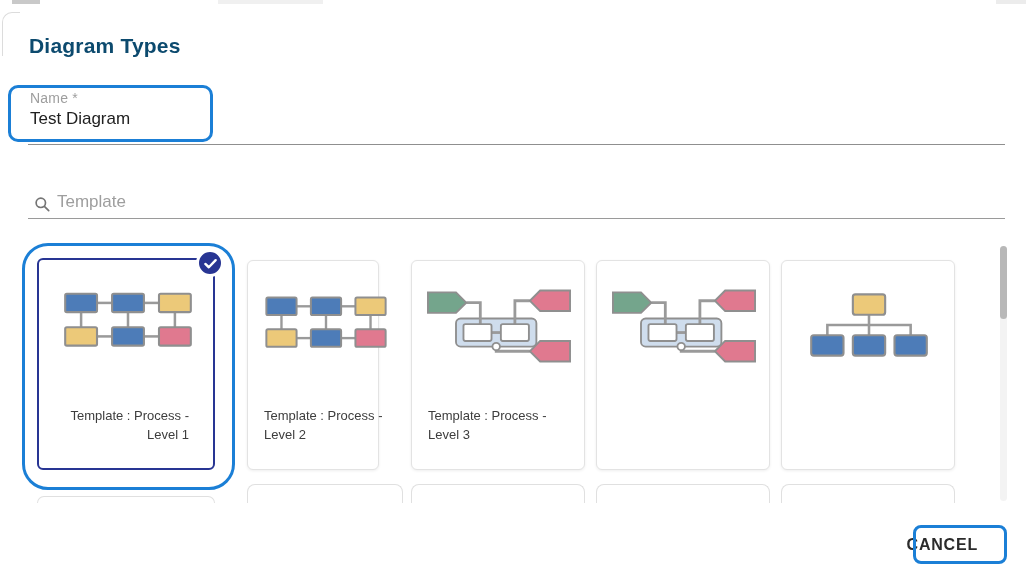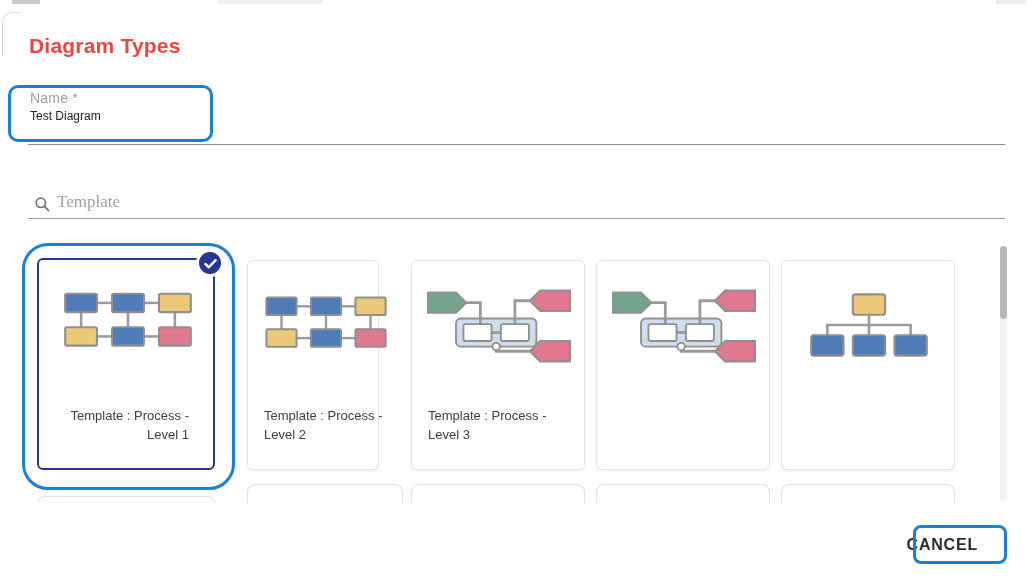--- a/index.html
+++ b/index.html
@@ -14,43 +14,43 @@
   
   .top-artifact { position: absolute; top: 0; height: 4px; background: #c9c9c9; opacity: .55; }
   .dialog-corner {
     position: absolute; left: 2px; top: 12px; width: 18px; height: 44px;
     border-left: 1px solid #dcdcdc; border-top: 1px solid #dcdcdc;
     border-top-left-radius: 10px;
   }
 
   .dialog-title {
     position: absolute; left: 29px; top: 34px;
-    font-size: 21px; font-weight: 700; letter-spacing: .2px; color: #ef4444;
+    font-size: 21px; font-weight: 700; letter-spacing: .2px; color: #0c4a6e;
   }
 
   
   .name-label {
     position: absolute; left: 30px; top: 90px;
     font-size: 14px; color: #9e9e9e; letter-spacing: .2px;
   }
   .name-input {
     position: absolute; left: 30px; top: 109px; width: 600px;
     border: none; outline: none; background: transparent;
-    font-family: inherit; font-size: 12px; color: #212121;
+    font-family: inherit; font-size: 17px; color: #212121;
   }
   .field-underline { position: absolute; left: 28px; width: 977px; height: 1px; background: #8f8f8f; }
   .underline-name { top: 144px; }
   .underline-template { top: 218px; background: #9a9a9a; }
 
   
   .search-icon { position: absolute; left: 35px; top: 197px; width: 15px; height: 15px; }
   .search-input {
     position: absolute; left: 57px; top: 192px; width: 400px;
     border: none; outline: none; background: transparent;
-    font-family: Liberation Serif, serif; font-size: 17px; color: #424242;
+    font-family: Liberation Sans, sans-serif; font-size: 17px; color: #424242;
   }
   .search-input::placeholder { color: #9e9e9e; opacity: 1; }
 
   
   .card {
     position: absolute; top: 260px; height: 210px;
     background: #fff; border: 1px solid #e3e3e3; border-radius: 6px;
     box-shadow: 0 1px 3px rgba(0,0,0,.07);
     cursor: pointer;
   }

